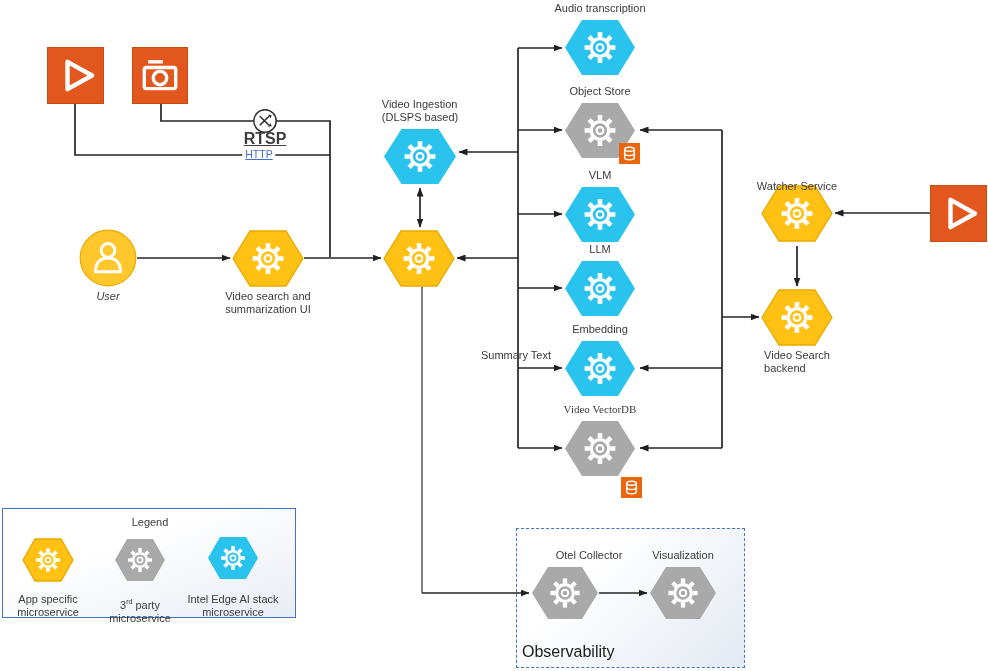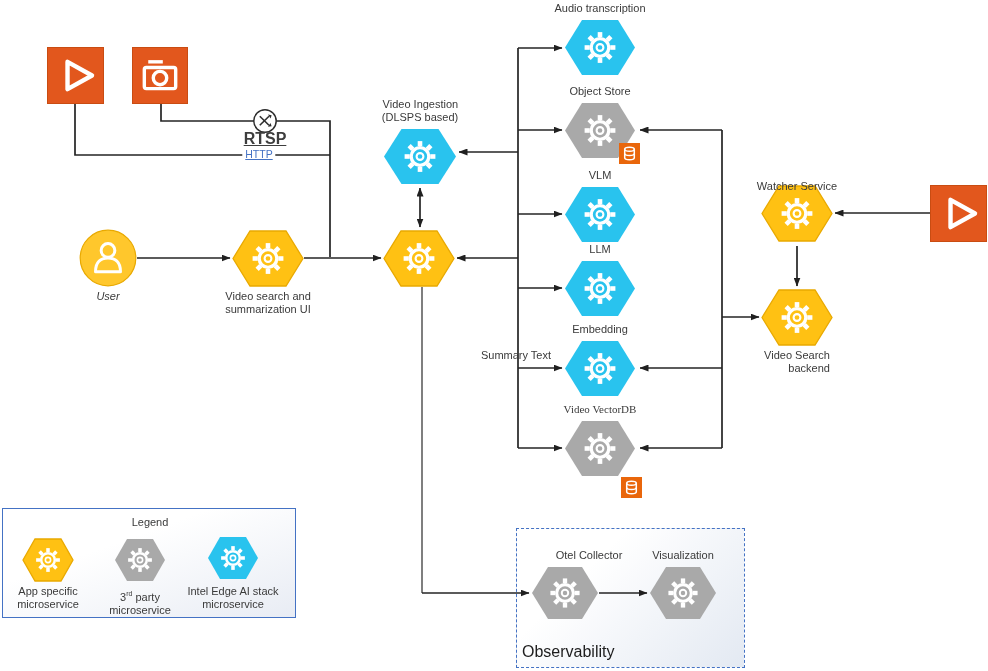--- a/index.html
+++ b/index.html
@@ -6,26 +6,26 @@
   #canvas{position:relative;width:988px;height:671px;background:#fff;overflow:hidden;
           font-family:"Liberation Sans",sans-serif;}
   .box{position:absolute;box-sizing:border-box;z-index:0;}
   #legend-box{left:2px;top:508px;width:294px;height:110px;border:1px solid #4472C4;
               background:linear-gradient(160deg,#ffffff 35%,#e8ecf4);}
   #obs-box{left:516px;top:528px;width:229px;height:140px;border:1.5px dashed #4472C4;
            background:linear-gradient(135deg,#ffffff 30%,#e3e9f2);}
   #edges{position:absolute;left:0;top:0;z-index:1;pointer-events:none;}
   .node{position:absolute;z-index:2;}
   .node svg{display:block;}
-  .lbl{position:absolute;z-index:3;text-align:right;font-size:11px;line-height:13px;
+  .lbl{position:absolute;z-index:3;text-align:left;font-size:11px;line-height:13px;
        color:#3a3a3a;transform:translateX(-50%);white-space:nowrap;}
   .legend-title{position:absolute;left:150px;top:516px;transform:translateX(-50%);
        font-size:11px;color:#3a3a3a;z-index:3;}
   .lg-item{position:absolute;z-index:3;transform:translateX(-50%);text-align:center;
-       font-size:11px;line-height:13px;color:#3a3a3a;white-space:nowrap;}
+       font-size:11px;line-height:13px;color:#3a3a3a;white-space:nowrap;margin-top:8px;}
   .lg-item sup{font-size:7px;}
   #obs-label{position:absolute;left:522px;top:643px;font-size:16px;color:#1d1d1d;z-index:3;}
 </style>
 </head>
 <body>
 
 <div id="canvas">
 
   <div id="legend-box" class="box"></div>
   <div id="obs-box" class="box"></div>

